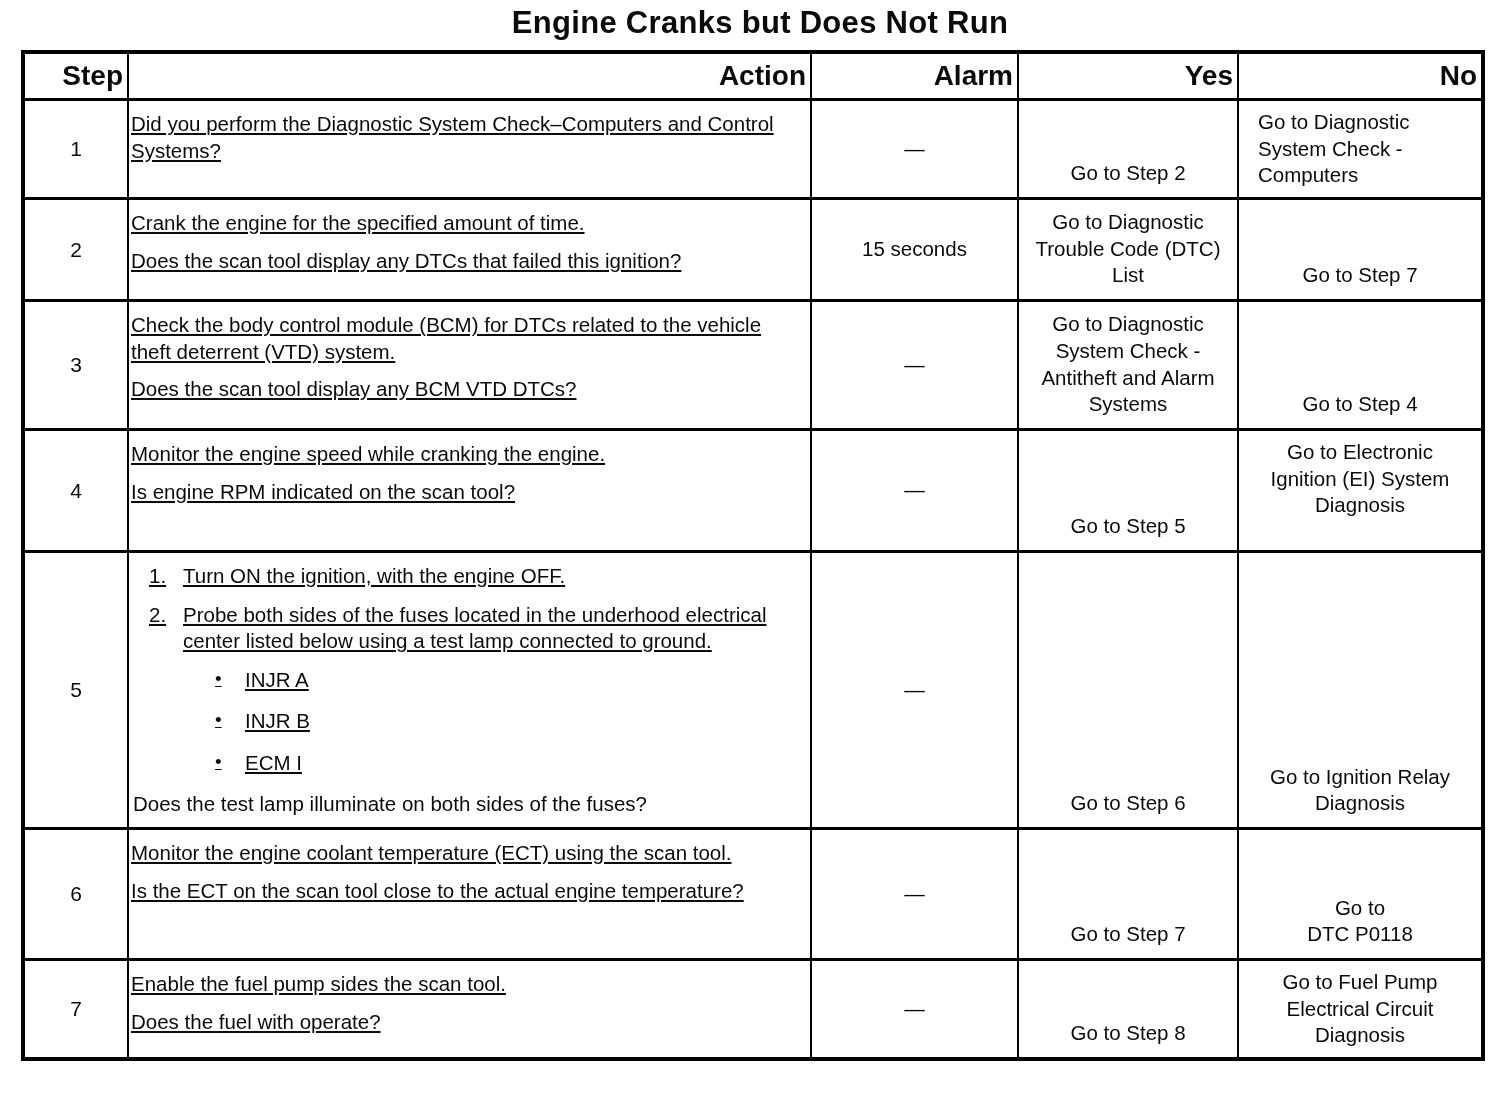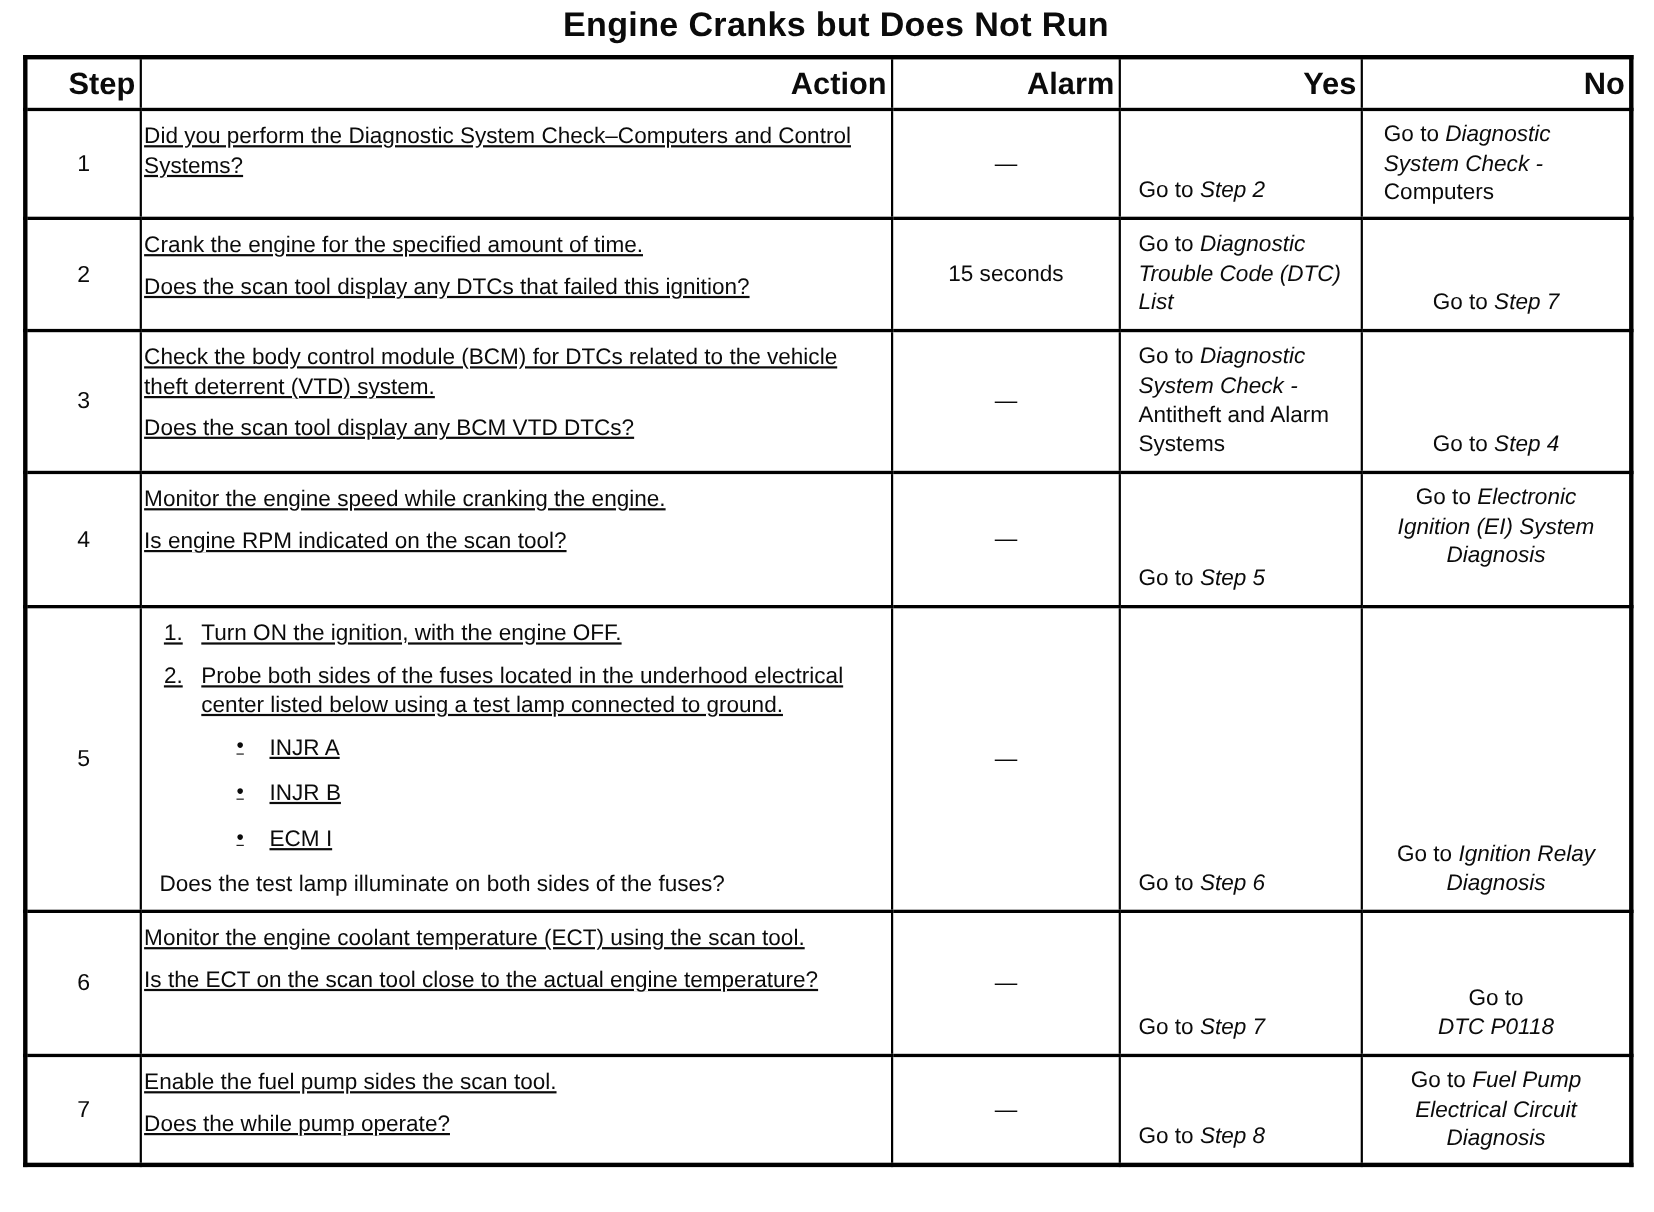--- a/index.html
+++ b/index.html
@@ -64,36 +64,36 @@
     padding:10px 14px 8px 2px;
     text-decoration:underline;
   }
   .action-cell p{margin:0 0 11px 0;}
   .action-cell p:last-child{margin-bottom:0;}
   .values-cell{
     text-align:center;
     vertical-align:middle;
     padding:0 8px;
   }
-  .yes-cell{text-align:left;padding:8px 16px;}
+  .yes-cell{text-align:center;padding:8px 16px;}
   .no-cell{text-align:center;padding:8px 19px;}
   .vt{vertical-align:top;}
   .vb{vertical-align:bottom;padding-bottom:10px;}
   .ta-l{text-align:left;}
-  .em{font-style:italic;}
+  .em{}
   
   .rel{position:relative;}
   .oli{display:flex;margin:0 0 12px 18px;}
   .oli .num{width:34px;flex:0 0 34px;}
   .oli .otext{flex:1;}
   .bullet-item{display:flex;margin:4px 0 15px 84px;}
   .bullet-item .bullet{width:30px;flex:0 0 30px;font-size:19px;}
   .q-bottom{
     position:absolute;
-    left:16px;
+    left:4px;
     bottom:9px;
     margin:0;
   }
 </style>
 </head>
 <body>
 
 <h1 class="page-title">Engine Cranks but Does Not Run</h1>
 
 <table class="diag">
@@ -196,20 +196,20 @@
       </td>
       <td class="values-cell">—</td>
       <td class="yes-cell vb"><span>Go to </span><span class="em">Step 7</span></td>
       <td class="no-cell vb"><span>Go to</span><br><span class="em">DTC P0118</span></td>
     </tr>
 
     <tr class="r7">
       <td class="step-cell">7</td>
       <td class="action-cell">
         <p>Enable the fuel pump sides the scan tool.</p>
-        <p>Does the while pump operate?</p>
+        <p>Does the fuel with operate?</p>
       </td>
       <td class="values-cell">—</td>
       <td class="yes-cell vb"><span>Go to </span><span class="em">Step 8</span></td>
       <td class="no-cell vt"><span>Go to </span><span class="em">Fuel Pump Electrical Circuit Diagnosis</span></td>
     </tr>
   </tbody>
 </table>
 
 </body></html>

